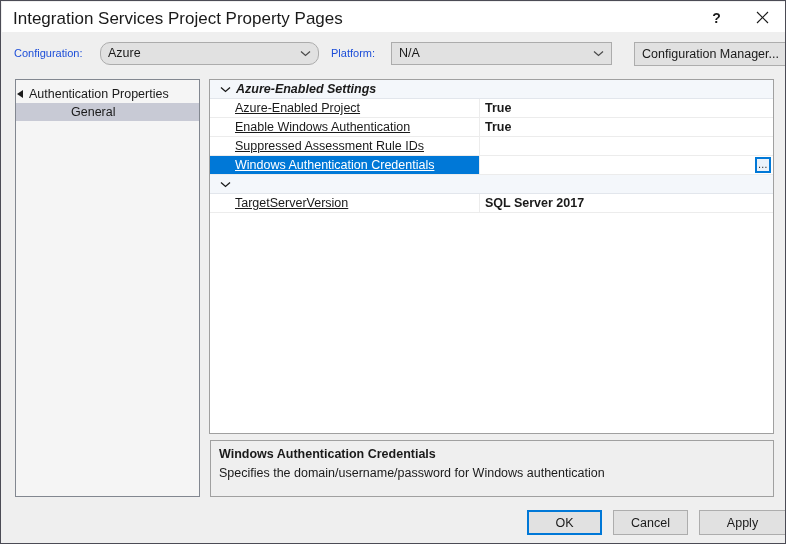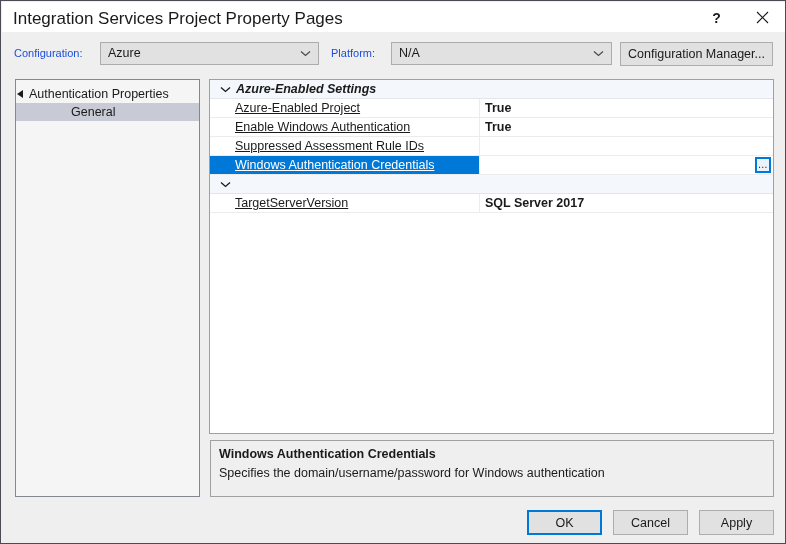--- a/index.html
+++ b/index.html
@@ -87,26 +87,26 @@
   }
   .combo .chev {
     position: absolute;
     right: 6px; top: 0;
     height: 21px;
     width: 14px;
     display: flex;
     align-items: center;
     justify-content: center;
   }
-  #configuration-combo { left: 99px; top: 41px; width: 219px; }
+  #configuration-combo { left: 99px; top: 41px; width: 219px; border-radius: 10px; }
   #platform-combo      { left: 390px; top: 41px; width: 221px; }
 
   #config-manager-btn {
     position: absolute;
-    left: 619px; top: 41px;
+    left: 633px; top: 41px;
     width: 153px; height: 24px;
     box-sizing: border-box;
     background: #e1e1e1;
     border: 1px solid #adadad;
     font-family: "Liberation Sans", sans-serif;
     font-size: 12.5px;
     color: #1a1a1a;
     cursor: default;
     padding: 0;
   }
@@ -268,21 +268,21 @@
     background: #e1e1e1;
     border: 1px solid #adadad;
     font-family: "Liberation Sans", sans-serif;
     font-size: 12.5px;
     color: #1a1a1a;
     cursor: default;
     padding: 0;
   }
   #ok-btn     { left: 526px; width: 75px; border: 2px solid #0078d7; }
   #cancel-btn { left: 612px; width: 75px; }
-  #apply-btn  { left: 698px; width: 75px; }
+  #apply-btn  { left: 698px; width: 87px; }
 </style>
 </head>
 <body>
 
 <div id="dialog">
 
   <div id="titlebar">
     <div id="title-text">Integration Services Project Property Pages</div>
     <button id="help-btn" class="caption-btn">?</button>
     <button id="close-btn" class="caption-btn">

